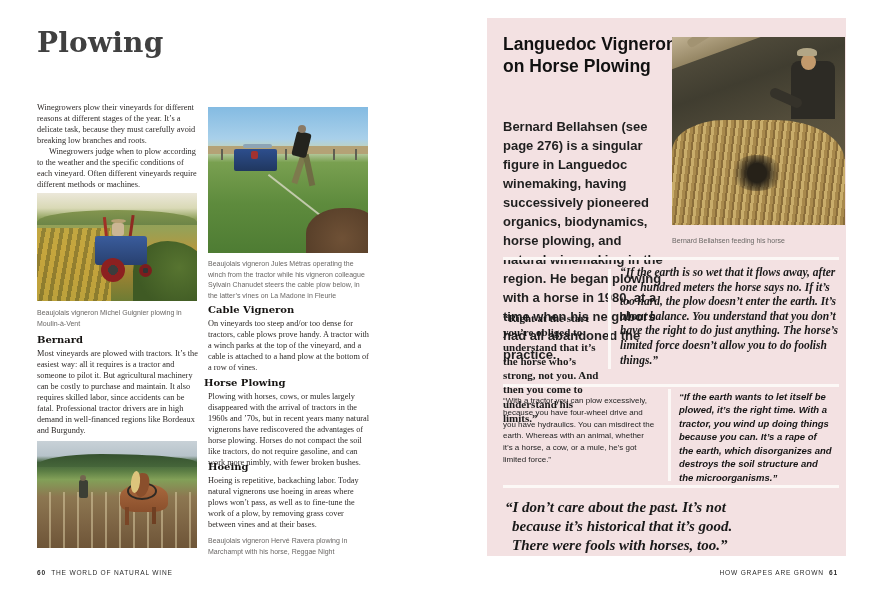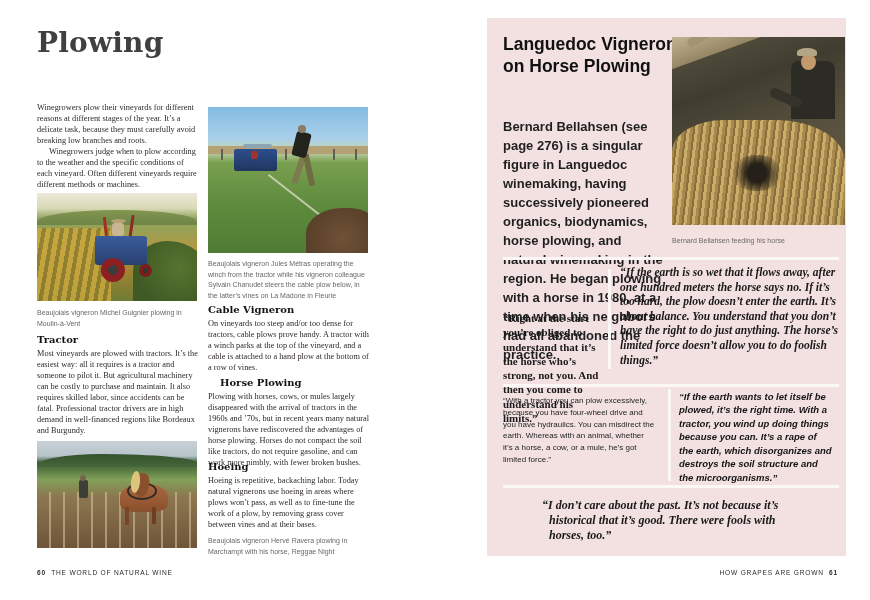--- a/index.html
+++ b/index.html
@@ -22,21 +22,21 @@
   
   .panel{background:#f3e1e2;}
   .panel-title{font-family:"Liberation Sans",sans-serif;font-weight:700;font-size:17.5px;line-height:1.28;color:#111;}
   .panel-body{font-family:"Liberation Sans",sans-serif;font-size:13px;line-height:1.46;color:#1f1f1f;font-weight:bold;}
   .rule-h{background:#fcf8f6;height:2.5px;}
   .rule-v{background:#fcf8f6;width:2.5px;}
   .q-serif-bold{font-family:"Liberation Serif",serif;font-weight:700;font-size:11px;line-height:1.3;color:#191919;margin-top:44px;}
   .q-serif-bi{font-family:"Liberation Serif",serif;font-weight:700;font-style:italic;font-size:11.5px;line-height:1.27;color:#191919;}
   .q-sans{font-family:"Liberation Sans",sans-serif;font-size:8px;line-height:1.48;color:#242424;}
   .q-sans-bi{font-family:"Liberation Sans",sans-serif;font-weight:700;font-style:italic;font-size:9.5px;line-height:1.42;color:#141414;}
-  .q5{text-indent:-7px;padding-left:9px;font-size:12px;margin-left:37px;}
+  .q5{text-indent:-7px;padding-left:9px;font-size:15px;}
 
   
   .photo{overflow:hidden;}
   .p1{background:linear-gradient(180deg,#ece8da 0%,#d9d9b6 14%,#8fa15c 24%,#97a156 34%,#b3983f 52%,#9d8232 74%,#6e7c34 100%);}
   .p1-rows{position:absolute;left:0;top:32%;width:46%;height:68%;
            background:repeating-linear-gradient(100deg,#c9a83d 0 5px,#8f7c2e 5px 9px);opacity:.85;}
   .p1-hill{position:absolute;left:0;top:16%;width:100%;height:14%;border-radius:50% 50% 0 0/80% 80% 0 0;
            background:linear-gradient(#83954f,#6d8547);}
   .p1-canopy{position:absolute;right:-8%;bottom:-6%;width:48%;height:62%;border-radius:45% 55% 10% 10%;
              background:radial-gradient(circle at 60% 40%,#577430,#3f5a24 70%);}
@@ -115,21 +115,21 @@
     <div class="p1-frame"></div>
     <div class="p1-frame2"></div>
     <div class="p1-hat"></div>
     <div class="p1-driver"></div>
     <div class="p1-tractor"></div>
     <div class="p1-wheel"></div>
     <div class="p1-wheel2"></div>
   </div>
   <div class="abs caption" style="left:37px;top:308px;width:160px;">Beaujolais vigneron Michel Guignier plowing in Moulin-à-Vent</div>
 
-  <div class="abs h3" style="left:37px;top:334px;">Tractor</div>
+  <div class="abs h3" style="left:37px;top:334px;">Bernard</div>
   <div class="abs body-serif" style="left:37px;top:348px;width:164px;">Most vineyards are plowed with tractors. It’s the easiest way: all it requires is a tractor and someone to pilot it. But agricultural machinery can be costly to purchase and maintain. It also requires skilled labor, since accidents can be fatal. Professional tractor drivers are in high demand in well-financed regions like Bordeaux and Burgundy.</div>
 
   <div class="abs photo p3" style="left:37px;top:441px;width:160px;height:107px;">
     <div class="p3-mount"></div>
     <div class="p3-posts"></div>
     <div class="p3-person"></div>
     <div class="p3-phead"></div>
     <div class="p3-horse-body"></div>
     <div class="p3-hleg1"></div>
     <div class="p3-hleg2"></div>
@@ -152,21 +152,21 @@
     <div class="p2-leg1"></div>
     <div class="p2-leg2"></div>
     <div class="p2-man-torso"></div>
     <div class="p2-man-head"></div>
   </div>
   <div class="abs caption" style="left:208px;top:259px;width:162px;">Beaujolais vigneron Jules Métras operating the winch from the tractor while his vigneron colleague Sylvain Chanudet steers the cable plow below, in the latter’s vines on La Madone in Fleurie</div>
 
   <div class="abs h3" style="left:208px;top:304px;">Cable Vigneron</div>
   <div class="abs body-serif" style="left:208px;top:318px;width:164px;">On vineyards too steep and/or too dense for tractors, cable plows prove handy. A tractor with a winch parks at the top of the vineyard, and a cable is attached to a hand plow at the bottom of a row of vines.</div>
 
-  <div class="abs h3" style="left:220px;top:377px;text-align:center;">Horse Plowing</div>
+  <div class="abs h3" style="left:204px;top:377px;text-align:center;">Horse Plowing</div>
   <div class="abs body-serif" style="left:208px;top:391px;width:164px;">Plowing with horses, cows, or mules largely disappeared with the arrival of tractors in the 1960s and ’70s, but in recent years many natural vignerons have rediscovered the advantages of horse plowing. Horses do not compact the soil like tractors, do not require gasoline, and can work more nimbly, with fewer broken bushes.</div>
 
   <div class="abs h3" style="left:208px;top:461px;">Hoeing</div>
   <div class="abs body-serif" style="left:208px;top:475px;width:164px;">Hoeing is repetitive, backaching labor. Today natural vignerons use hoeing in areas where plows won’t pass, as well as to fine-tune the work of a plow, by removing grass cover between vines and at their bases.</div>
 
   <div class="abs caption" style="left:208px;top:536px;width:162px;">Beaujolais vigneron Hervé Ravera plowing in Marchampt with his horse, Reggae Night</div>
 
   <div class="abs footer" style="left:37px;top:569px;">
     <span class="pg">60</span>&nbsp;&nbsp;<span>THE WORLD OF NATURAL WINE</span>
   </div>

